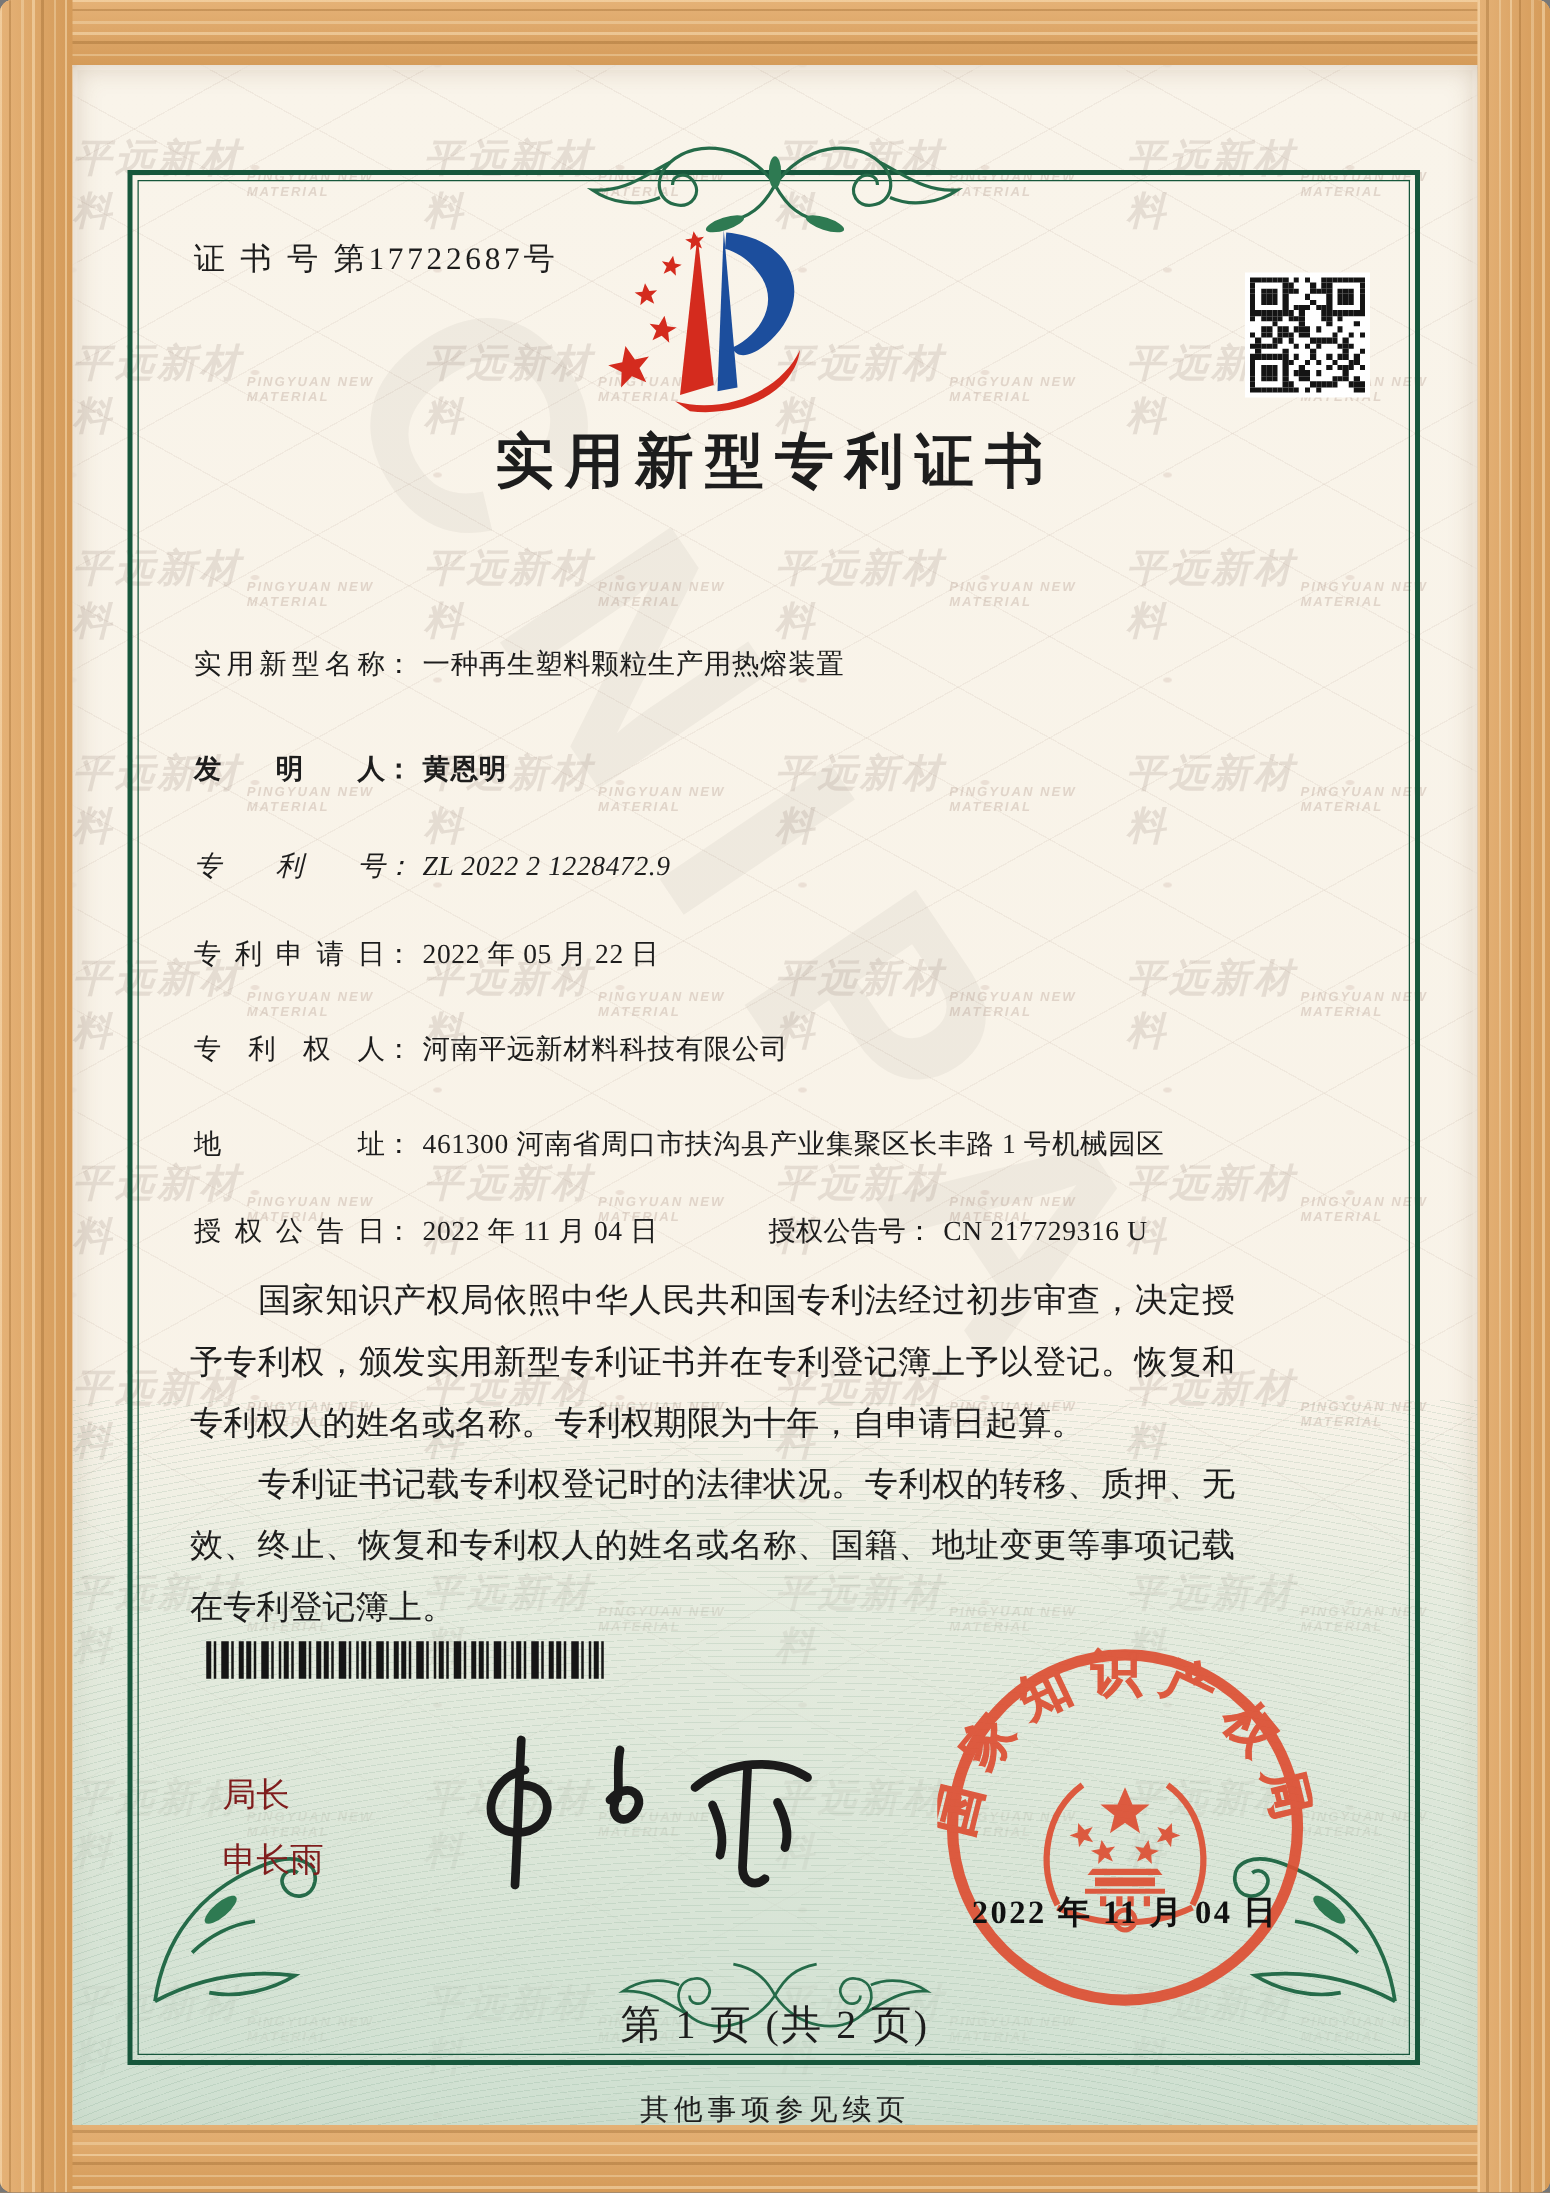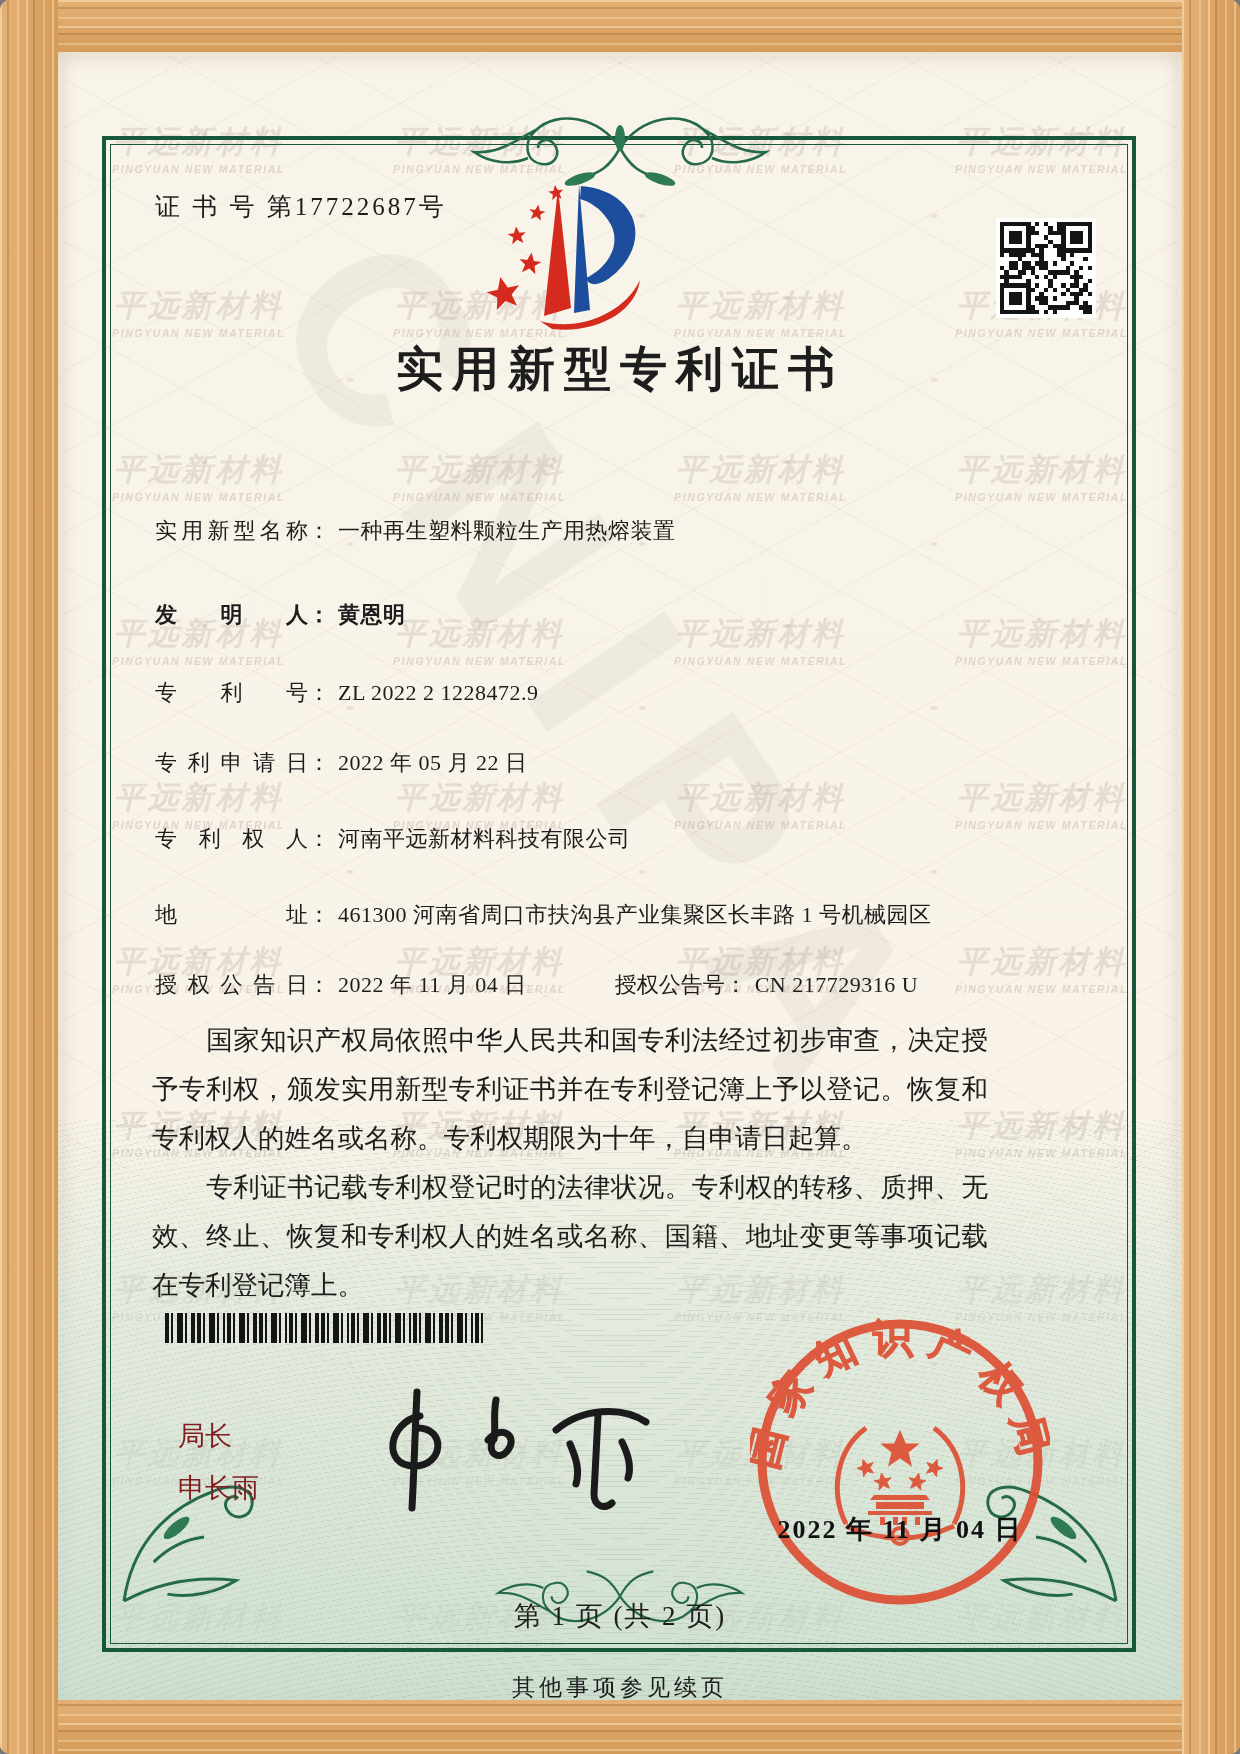--- a/index.html
+++ b/index.html
@@ -26,21 +26,21 @@
       repeating-linear-gradient(-29deg, rgba(206,190,178,.20) 0 1px, rgba(0,0,0,0) 1px 71px),
       linear-gradient(#f9f4ea,#f8f2e7);
      box-shadow:inset 0 0 22px rgba(120,80,40,.28), inset 0 0 0 4px rgba(255,252,244,.65);}
   .green-band{position:absolute;left:0;right:0;bottom:0;height:580px;
      background:
       repeating-radial-gradient(ellipse 2300px 1500px at 50% 200%, rgba(70,125,95,.13) 0 1px, rgba(0,0,0,0) 1px 8px),
       linear-gradient(to bottom, rgba(206,226,211,0) 0%, rgba(206,226,211,.45) 30%, rgba(196,219,203,.8) 100%);}
   
   .wm-grid{position:absolute;inset:0;display:grid;grid-template-columns:repeat(4,1fr);
      grid-auto-rows:164px;padding-top:14px;pointer-events:none;}
-  .wm-cell{display:flex;flex-direction:column;align-items:center;justify-content:center;}
+  .wm-cell{display:flex;align-items:center;justify-content:center;}
   .wm-cn{font-family:"Liberation Sans","DejaVu Sans",sans-serif;font-weight:bold;font-size:31px;
      letter-spacing:3px;color:rgba(148,132,122,.20);font-style:italic;}
   .wm-en{font-family:"Liberation Sans","DejaVu Sans",sans-serif;font-weight:bold;font-size:10.5px;
      letter-spacing:1.6px;color:rgba(168,142,130,.30);font-style:italic;}
   .wm-diag{position:absolute;left:120px;top:420px;font-family:"Liberation Sans",sans-serif;
      font-weight:bold;font-size:240px;letter-spacing:55px;color:rgba(160,150,140,.10);
      transform:rotate(56deg);transform-origin:40% 40%;pointer-events:none;}
   
   .content{position:absolute;inset:0;}
   .green-frame{position:absolute;left:102px;top:136px;width:1034px;height:1516px;box-sizing:border-box;
@@ -69,21 +69,21 @@
   .paras p{margin:0;text-indent:2.05em;}
   
   .barcode{position:absolute;left:165px;top:1313px;width:332px;height:30px;display:flex;align-items:stretch;}
   .barcode div{background:#151515;}
   .signer{position:absolute;left:178px;font-family:"Liberation Sans","DejaVu Sans",sans-serif;
       font-size:27px;color:#7f1d1d;}
   .sig{position:absolute;left:360px;top:1382px;}
   .seal{position:absolute;left:750px;top:1312px;width:300px;height:300px;opacity:.92;}
   .seal-date{position:absolute;left:770px;top:1512px;width:260px;text-align:center;font-size:26px;
       font-weight:bold;letter-spacing:2px;color:#111;}
-  .page-info{position:absolute;left:0;right:0;top:1598px;text-align:center;font-size:27px;letter-spacing:2px;}
+  .page-info{position:absolute;left:0;right:0;top:1598px;text-align:center;font-size:32px;letter-spacing:2px;}
   .foot-note{position:absolute;left:0;right:0;top:1672px;text-align:center;font-size:23px;letter-spacing:4px;}
 </style>
 </head>
 <body>
 
 <div class="page">
 
   <svg width="0" height="0" style="position:absolute" aria-hidden="true">
     <defs>
       <path id="st" d="M0,-10 L2.94,-3.09 L9.51,-3.09 L4.19,1.18 L5.88,8.09 L0,4.05 L-5.88,8.09 L-4.19,1.18 L-9.51,-3.09 L-2.94,-3.09 Z"></path>
@@ -774,21 +774,21 @@
     <div class="frow" style="top:512px;">
       <span class="flabel">实用新型名称</span>
         <span class="fcolon">：</span>
       <span class="fvalue">一种再生塑料颗粒生产用热熔装置</span>
     </div>
     <div class="frow" style="top:596px;font-weight:bold;">
       <span class="flabel">发明人</span>
         <span class="fcolon">：</span>
       <span class="fvalue">黄恩明</span>
     </div>
-    <div class="frow" style="top:674px;">
+    <div class="frow" style="top:674px;font-style:italic;">
       <span class="flabel">专利号</span>
         <span class="fcolon">：</span>
       <span class="fvalue">ZL 2022 2 1228472.9</span>
     </div>
     <div class="frow" style="top:744px;">
       <span class="flabel">专利申请日</span>
         <span class="fcolon">：</span>
       <span class="fvalue">2022 年 05 月 22 日</span>
     </div>
     <div class="frow" style="top:820px;">

